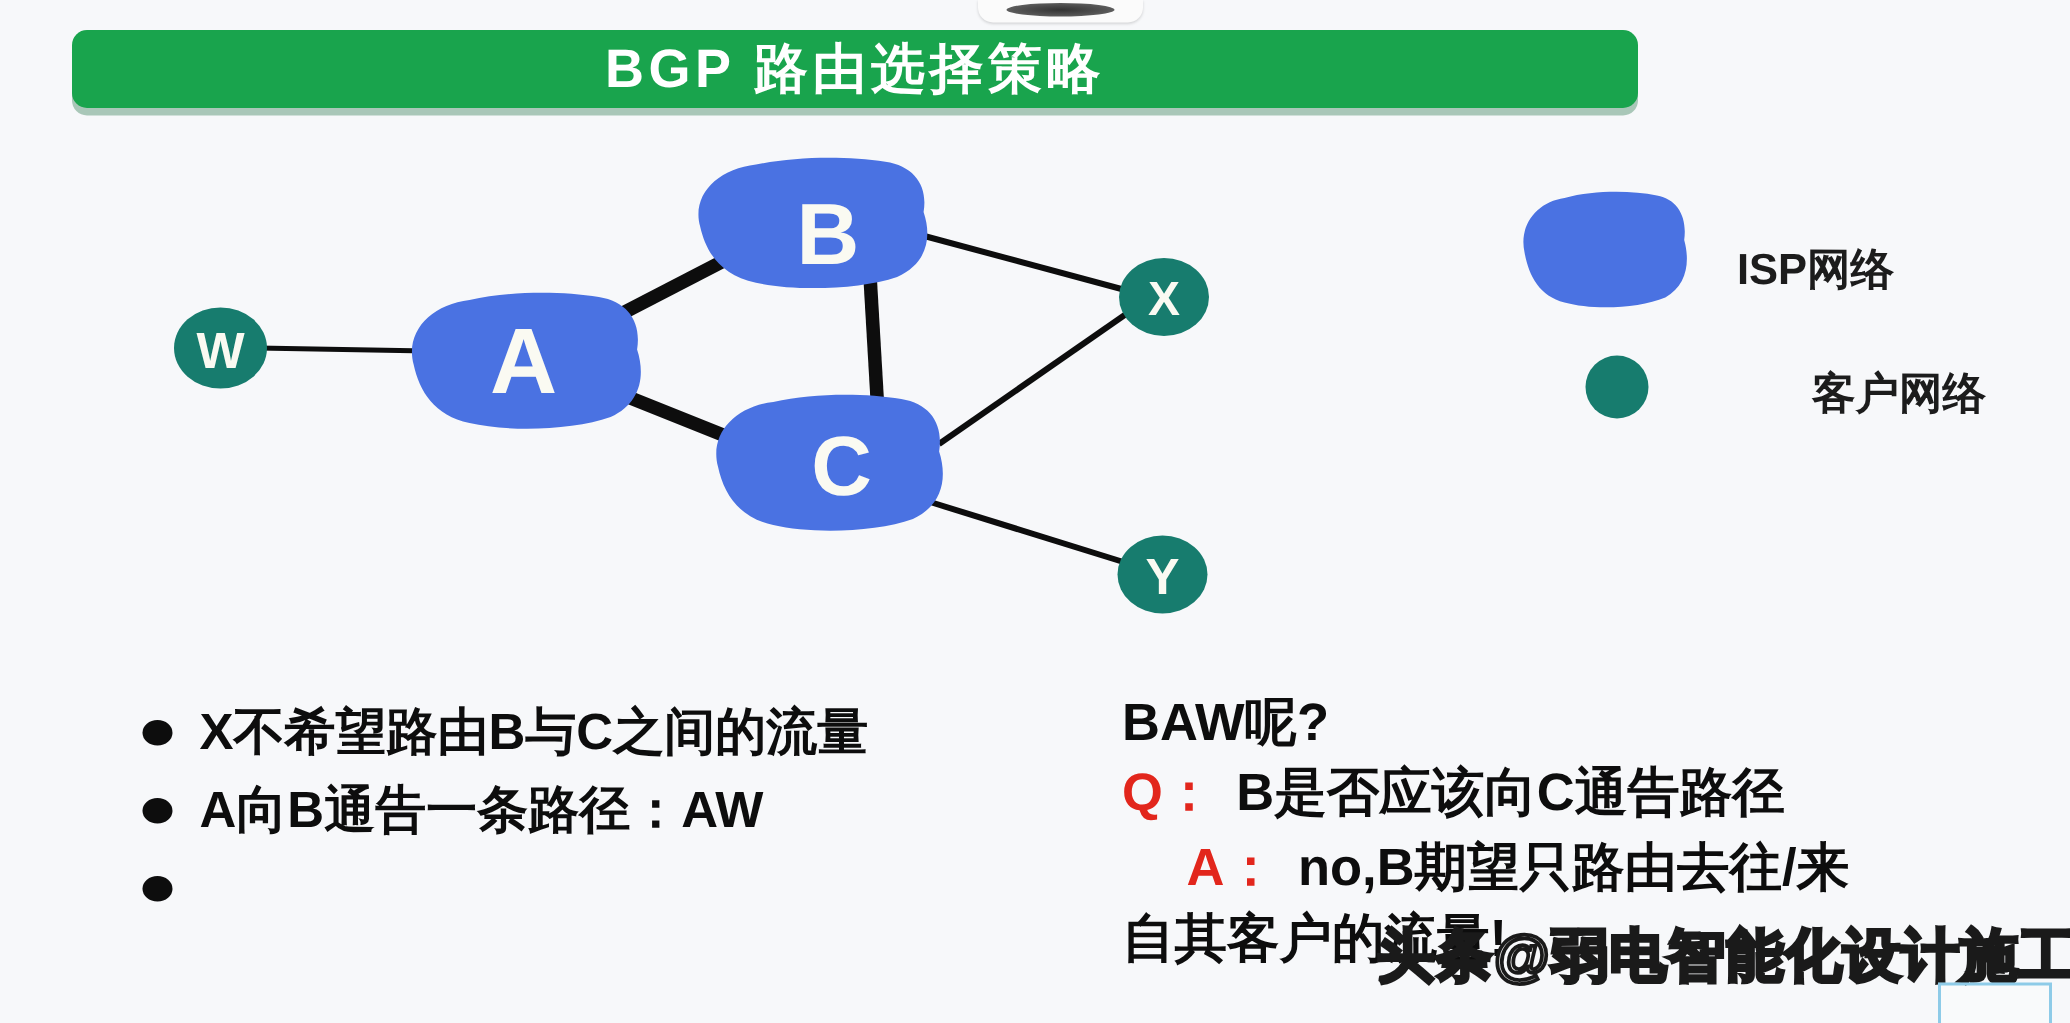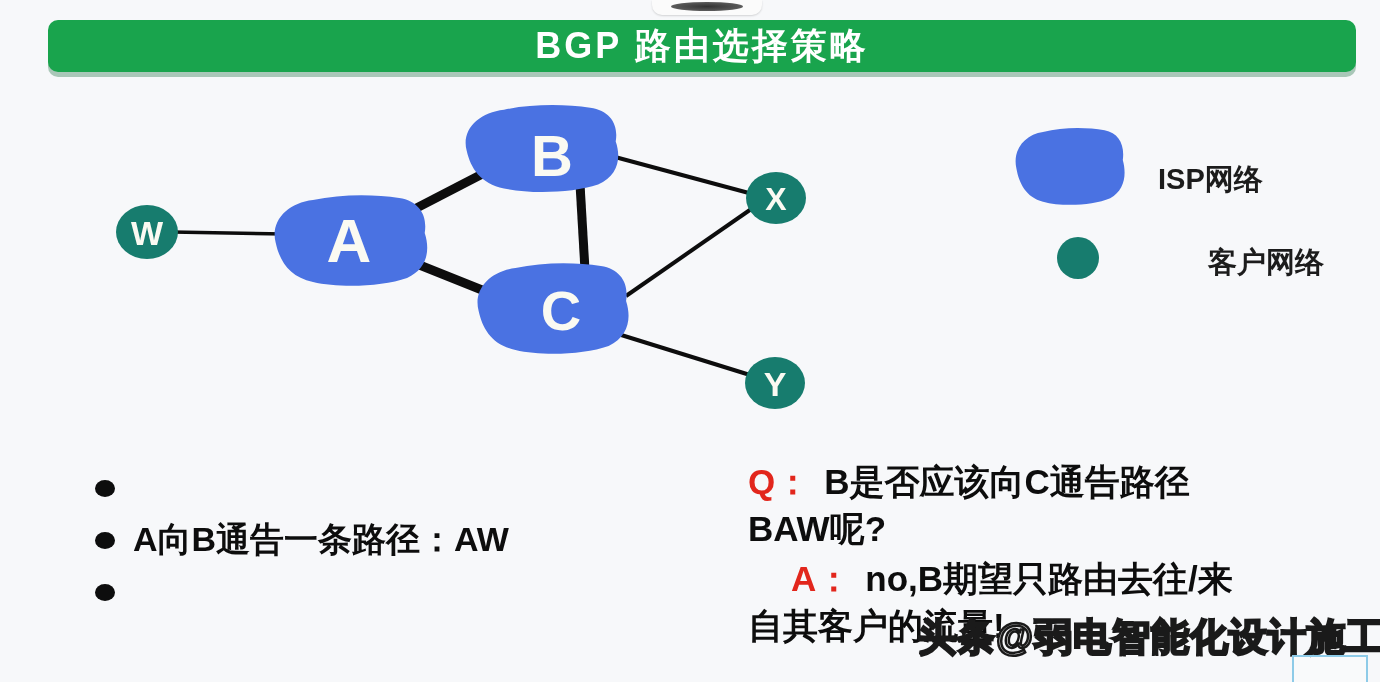--- a/index.html
+++ b/index.html
@@ -16,21 +16,21 @@
     background:#fbfbfb;border-radius:0 0 10px 10px;
     box-shadow:0 1px 2px rgba(0,0,0,0.15);
   }
   .notch .slot{
     width:72px;height:9px;margin:2px auto 0 auto;
     background:radial-gradient(ellipse at center,#333 0%,#555 60%,#777 100%);
     border-radius:50%;
   }
   
   .title-bar{
-    position:absolute;left:48px;top:20px;width:1308px;height:52px;
+    position:absolute;left:48px;top:20px;width:1044px;height:52px;
     border-radius:10px;
     box-shadow:0 5px 0 rgba(23,110,60,0.35);
     display:flex;align-items:center;justify-content:center;
   }
   .title-bar .title-text{
     color:#ffffff;font-size:36px;font-weight:700;letter-spacing:3px;
   }
   
   svg.diagram{position:absolute;left:0;top:0;}
   
@@ -119,35 +119,36 @@
       <text x="775" y="396" font-size="34">Y</text>
     </g>
   </svg>
 
   <div class="legend-label legend-isp">ISP网络</div>
   <div class="legend-label legend-cust">客户网络</div>
 
   <div class="bullets">
     <div class="bullet-row">
       <span class="bullet-dot"></span>
+      <span class="bullet-text">X不希望路由B与C之间的流量</span>
     </div>
     <div class="bullet-row">
       <span class="bullet-dot"></span>
       <span class="bullet-text">A向B通告一条路径：AW</span>
     </div>
     <div class="bullet-row">
       <span class="bullet-dot"></span>
     </div>
   </div>
 
   <div class="qa">
+    <div class="qa-line">BAW呢?</div>
     <div class="qa-line">
       <span class="qa-prefix" style="color:#e2261c;">Q：</span><span>B是否应该向C通告路径</span>
     </div>
-    <div class="qa-line">BAW呢?</div>
     <div class="qa-line qa-answer">
       <span class="qa-prefix" style="color:#e2261c;">A：</span><span>no,B期望只路由去往/来</span>
     </div>
     <div class="qa-line">自其客户的流量!</div>
   </div>
 
   <div class="watermark">头条@弱电智能化设计施工</div>
 
   <div class="selection-box"></div>
 

